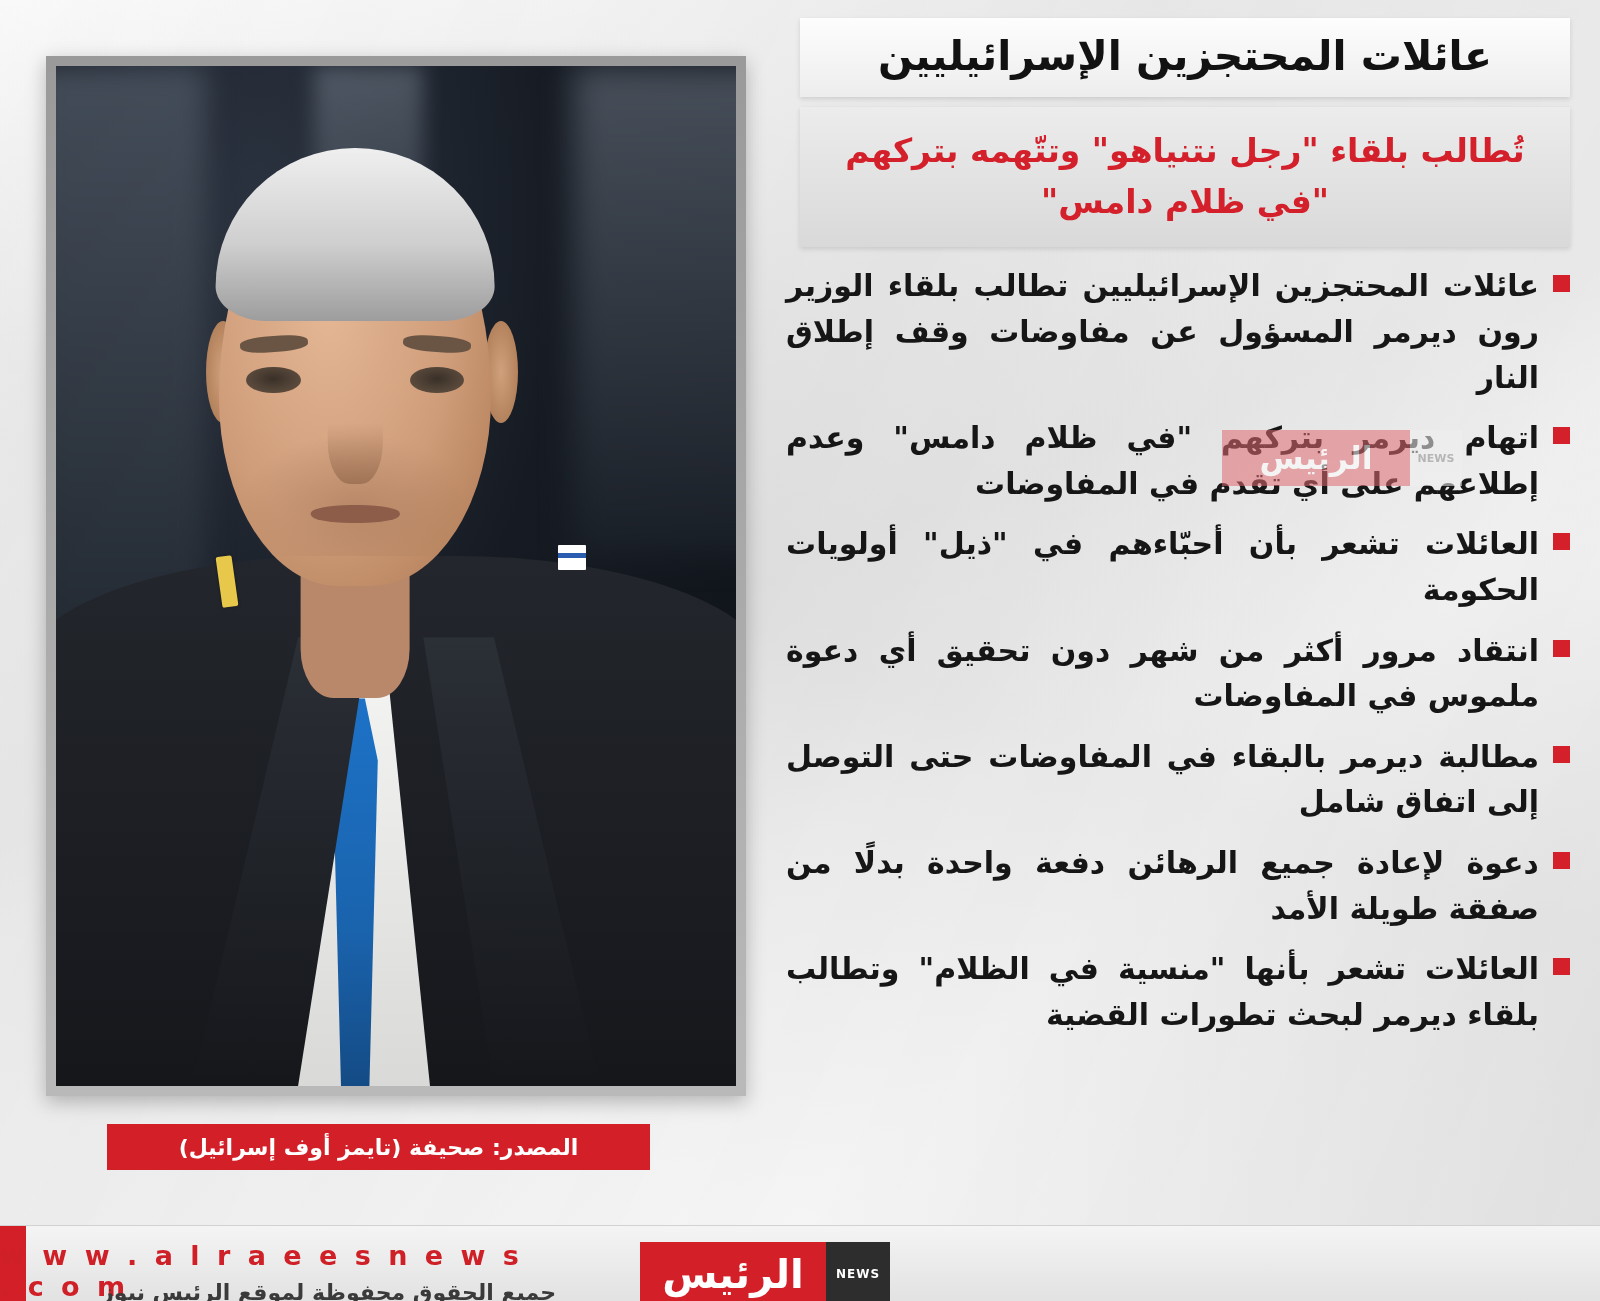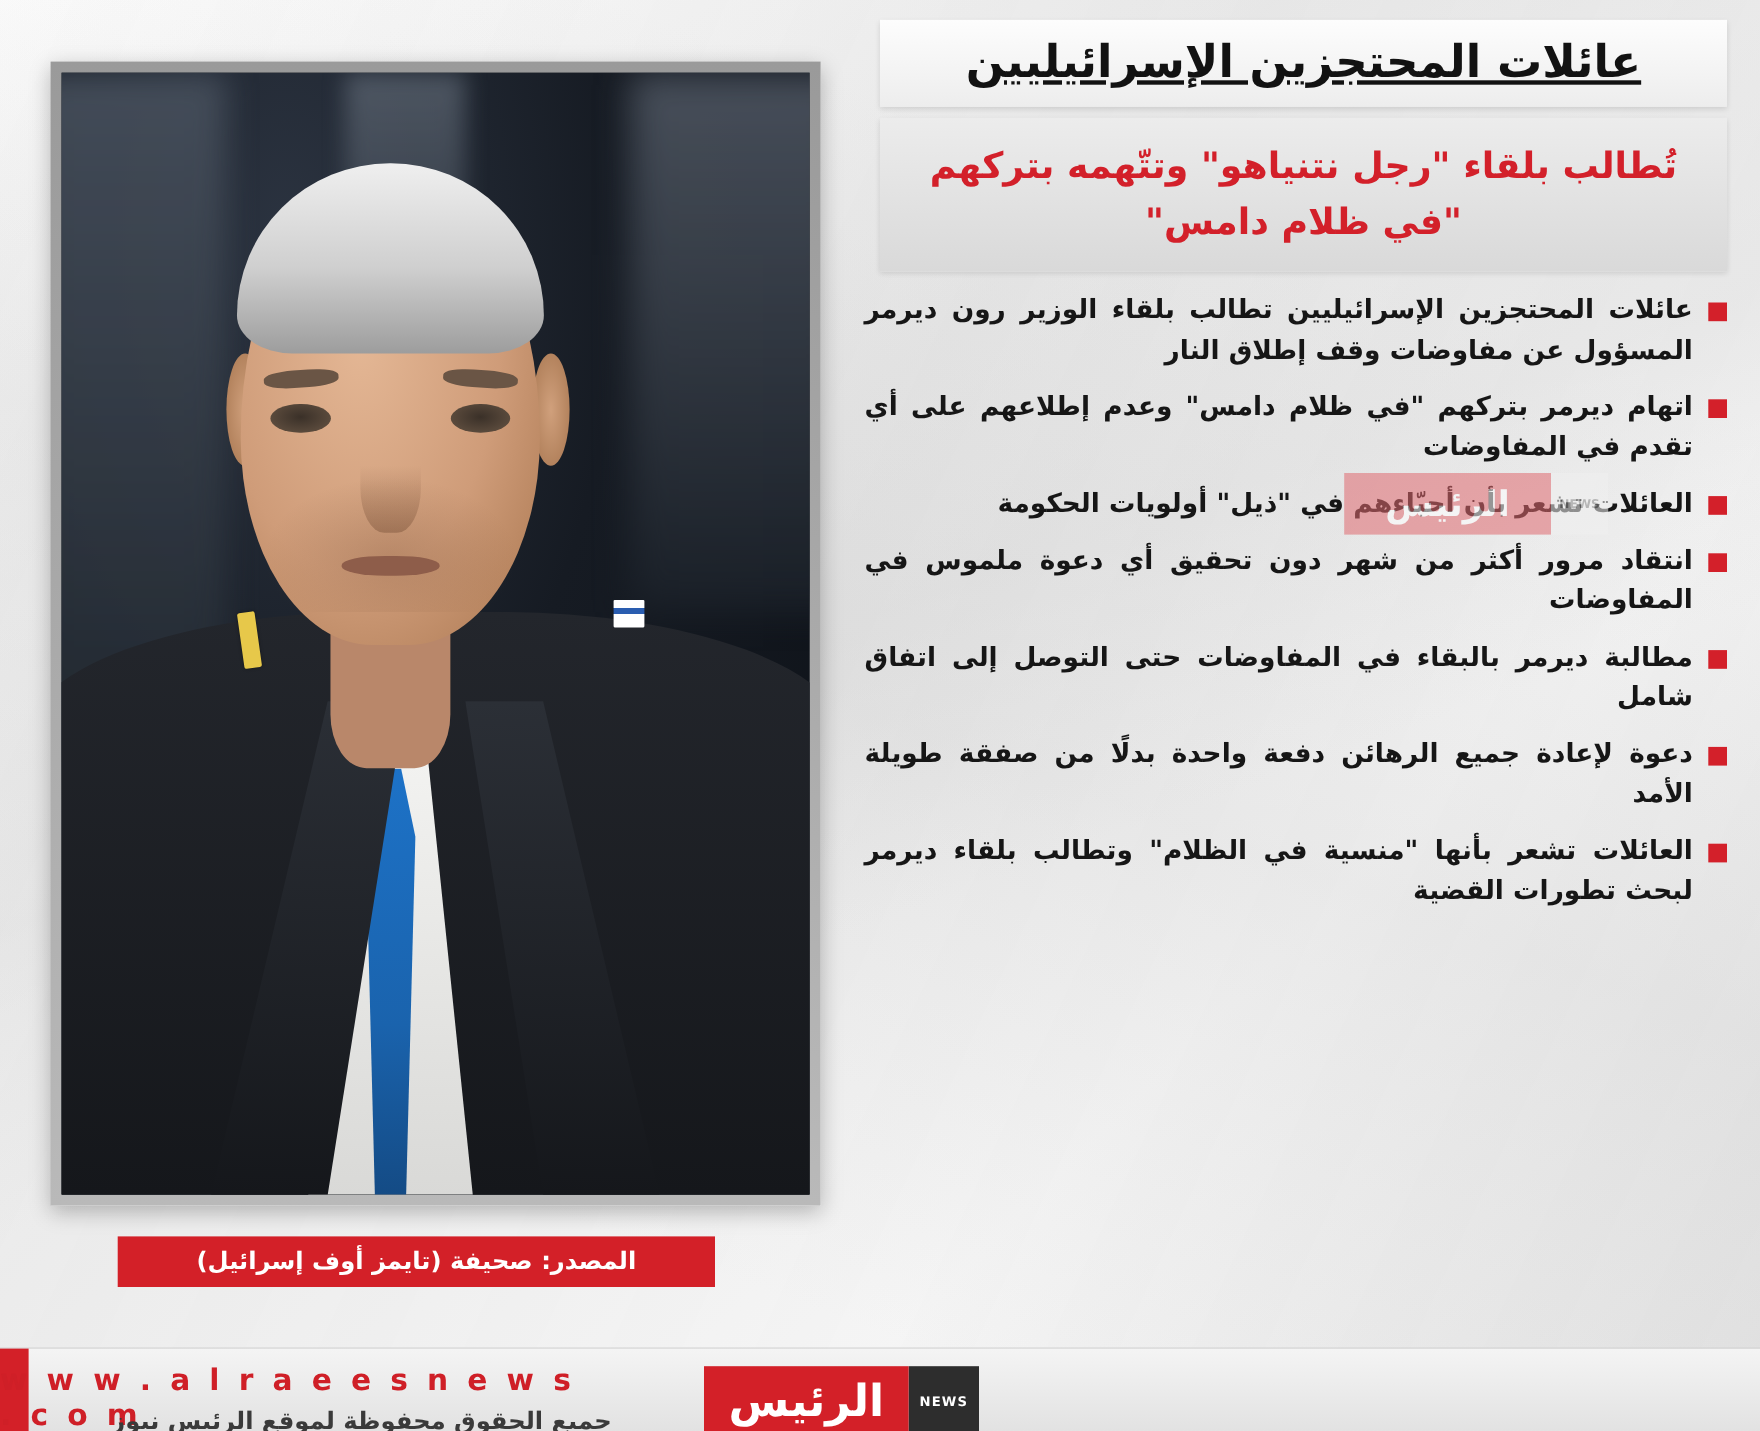--- a/index.html
+++ b/index.html
@@ -178,21 +178,21 @@
     width: 810px; height: 1200px;
   }
   .title-box {
     background: linear-gradient(180deg,#fdfdfd,#ededed);
     margin: 8px 12px 0 28px;
     padding: 14px 22px 16px 22px;
     text-align: center;
     box-shadow: 0 2px 5px rgba(0,0,0,.12);
   }
   .title-box h1 {
-    font-size: 41px; color:#121212; font-weight: bold; line-height:1.2;text-decoration:underline;
+    font-size: 41px; color:#121212; font-weight: bold; line-height:1.2;
   }
   .subtitle-box {
     background: linear-gradient(180deg,#ececec,#d9d9d9);
     margin: 10px 12px 0 28px;
     padding: 18px 22px 20px 22px;
     text-align:center;
     box-shadow: 0 2px 5px rgba(0,0,0,.12);
   }
   .subtitle-box h2 {
     font-size: 33px; color:#d3202a; font-weight:bold; line-height: 1.55;
@@ -203,21 +203,21 @@
     display: flex; align-items: flex-start; gap: 14px;
     margin-bottom: 15px;
   }
   .dot {
     flex: 0 0 auto;
     width: 17px; height: 17px; background:#d3202a;
     margin-top: 12px;
   }
   .btext {
     flex: 1;
-    font-size: 24px; line-height: 1.52; color:#161616; font-weight:bold;
+    font-size: 30px; line-height: 1.52; color:#161616; font-weight:bold;
     text-align: justify;
   }
 
   
   .watermark {
     position:absolute; right: 120px; top: 420px;
     width: 240px; height: 56px; display:flex; opacity:.55;
   }
   .wm-news { width:52px; background:#f0f0f0; color:#8b8b8b; font-size:11px;
     display:flex; align-items:center; justify-content:center; font-weight:bold;}

